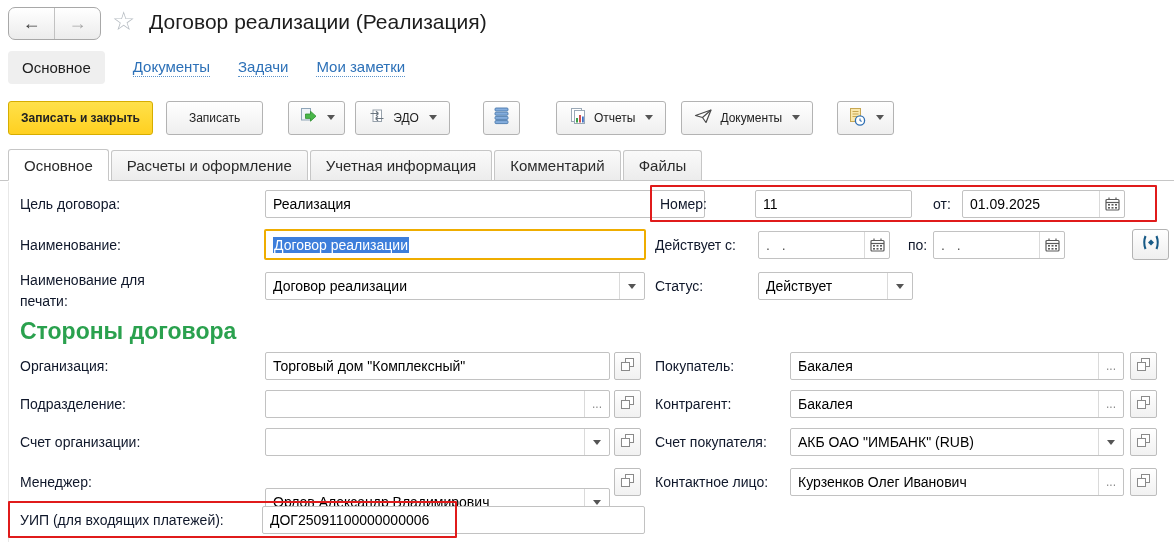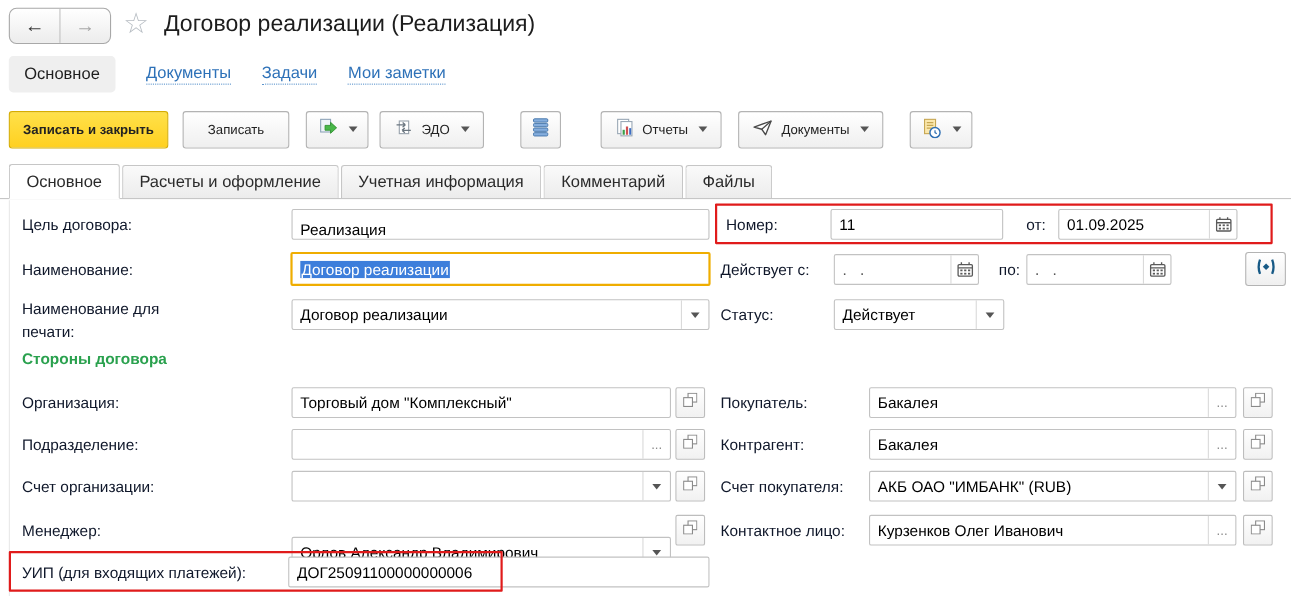--- a/index.html
+++ b/index.html
@@ -26,21 +26,21 @@
   .navlink { color:#2d71b8; border-bottom:1px dotted #5c94cc; line-height:1.15; cursor:pointer; }
 
   
   .toolbar { left:8px; top:99px; height:37px; display:flex; align-items:center; }
   .btn { height:34px; border:1px solid #b3b3b3; border-radius:3px;
     background:linear-gradient(#ffffff,#efefef); font-size:12px; color:#222;
     display:flex; align-items:center; padding:0 12px; gap:7px; cursor:pointer; white-space:nowrap; }
   .btn.primary { background:linear-gradient(#ffe14a,#ffd020); border-color:#d6ad00; font-weight:bold; }
   .caret { width:0; height:0; border-left:4px solid transparent; border-right:4px solid transparent;
     border-top:5px solid #555; margin-left:3px; }
-  .mr12{margin-right:13px;} .mr17{margin-right:15px;} .mr10{margin-right:10px;}
+  .mr12{margin-right:13px;} .mr17{margin-right:25px;} .mr10{margin-right:10px;}
   .mr33{margin-right:33px;} .mr36{margin-right:36px;} .mr15{margin-right:15px;} .mr24{margin-right:24px;}
 
   
   .tabs { left:0; top:148px; width:1174px; height:33px; border-bottom:1px solid #c6c6c6;
     padding-left:8px; display:flex; align-items:flex-end; gap:2px; }
   .tab { height:30px; display:flex; align-items:center; padding:0 15px; font-size:15px;
     color:#2b2b2b; background:linear-gradient(#fafafa,#ececec); border:1px solid #c6c6c6;
     border-bottom:none; border-radius:3px 3px 0 0; cursor:pointer; }
   .tab.active { height:32px; background:#fff; margin-bottom:-1px; border-bottom:1px solid #fff; z-index:2; }
 
@@ -57,21 +57,21 @@
     font-size:12px; cursor:pointer; flex:none; }
   .fld.focus { border:2px solid #efad00; height:31px; }
   .sel { background:#3d7edb; color:#fff; padding:0 1px; }
   .openbtn { width:27px; height:28px; border:1px solid #bdbdbd; border-radius:2px;
     background:linear-gradient(#ffffff,#f1f1f1); display:flex; align-items:center;
     justify-content:center; cursor:pointer; }
   .commbtn { width:37px; height:31px; border:1px solid #b3b3b3; border-radius:3px;
     background:linear-gradient(#ffffff,#efefef); display:flex; align-items:center;
     justify-content:center; cursor:pointer; }
   .hl { border:2px solid #e01b1b; border-radius:1px; pointer-events:none; z-index:6; }
-  .sect { left:20px; top:318px; font-size:14px; font-weight:bold; color:#2aa14e; }
+  .sect { left:20px; top:318px; font-size:23px; font-weight:bold; color:#2aa14e; }
 </style>
 </head>
 <body>
 
 <div>
 
   <div class="abs navgrp">
     <div class="navhalf back">←</div>
     <div class="navhalf fwd">→</div>
   </div>
@@ -165,21 +165,21 @@
   <div class="abs tabs">
     <div class="tab active">Основное</div>
     <div class="tab">Расчеты и оформление</div>
     <div class="tab">Учетная информация</div>
     <div class="tab">Комментарий</div>
     <div class="tab">Файлы</div>
   </div>
   <div class="abs formedge"></div>
 
   <div class="abs lbl" style="left:20px; top:196px;">Цель договора:</div>
-  <div class="abs fld" style="left:265px; top:190px; width:380px;align-items:flex-end;">
+  <div class="abs fld" style="left:265px; top:190px; width:440px;">
     <span class="val">Реализация</span>
   </div>
   <div class="abs hl" style="left:650px; top:185px; width:507px; height:37px;"></div>
   <div class="abs lbl" style="left:660px; top:196px;">Номер:</div>
   <div class="abs fld" style="left:755px; top:190px; width:157px;">
     <span class="val">11</span>
   </div>
   <div class="abs lbl" style="left:933px; top:196px;">от:</div>
   <div class="abs fld" style="left:962px; top:190px; width:163px;">
     <span class="val">01.09.2025</span>

